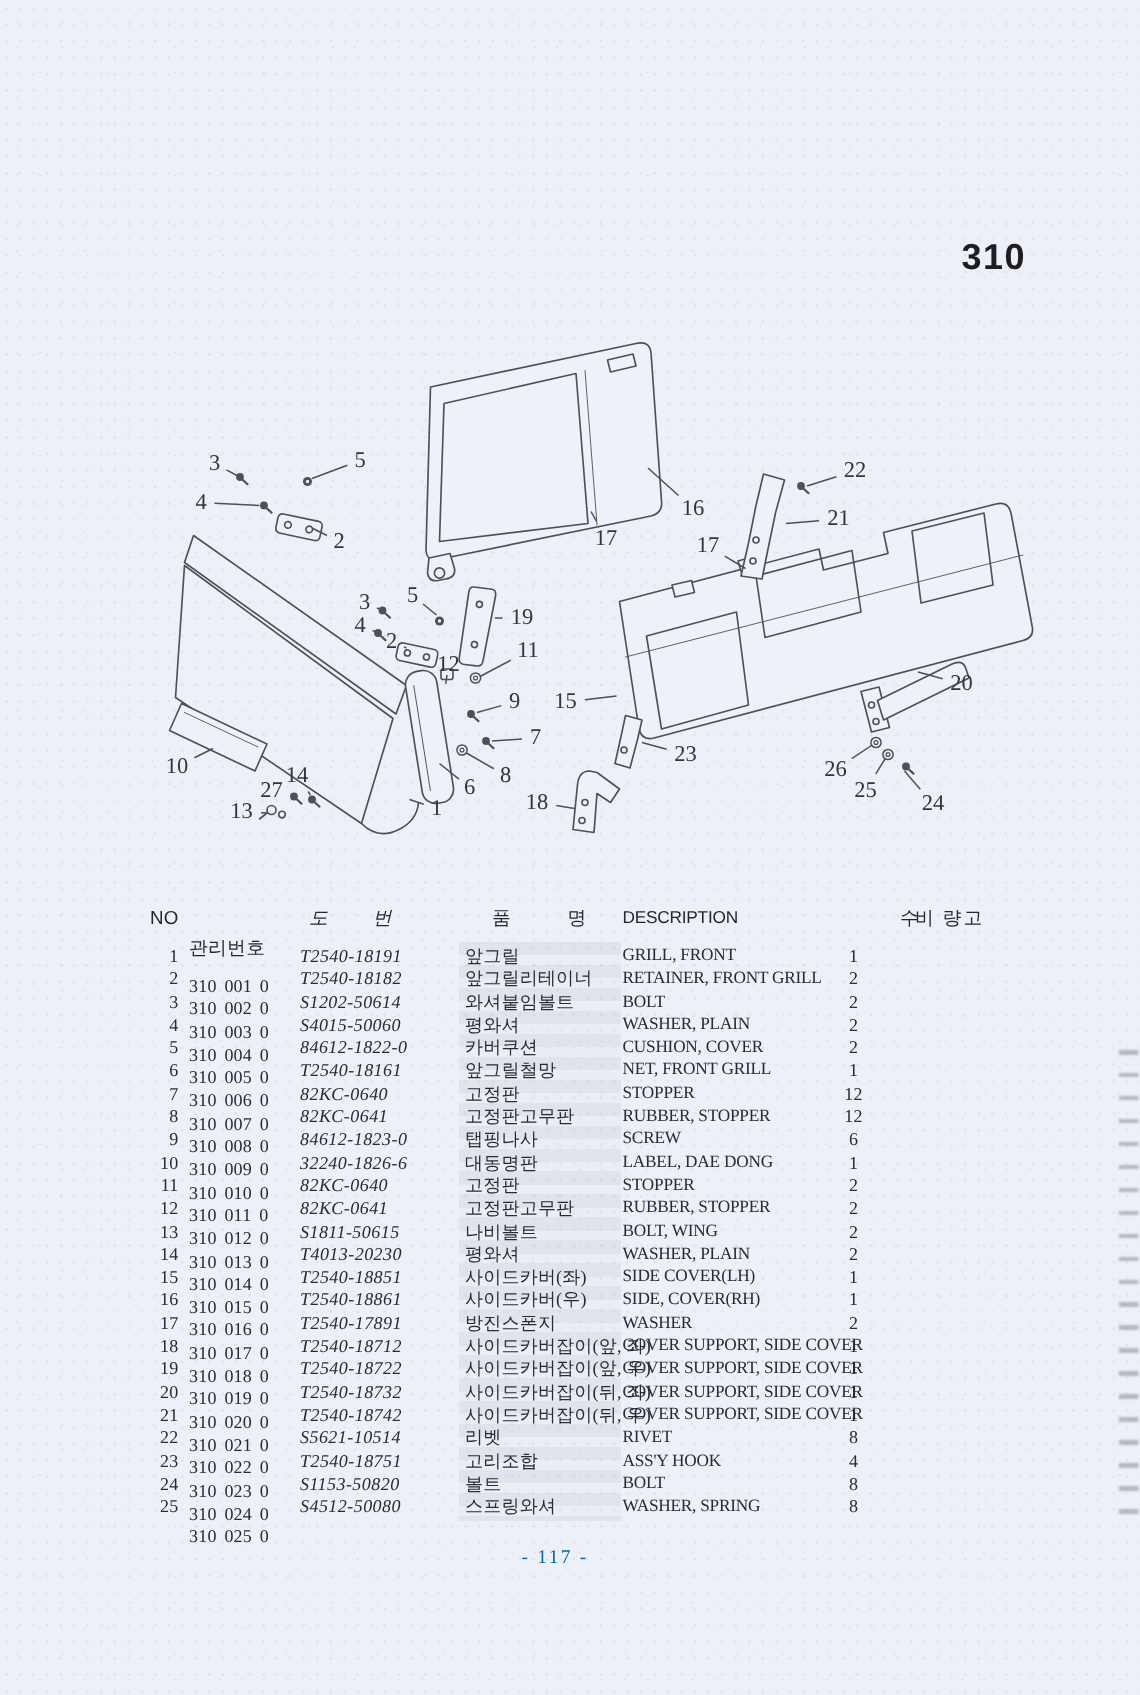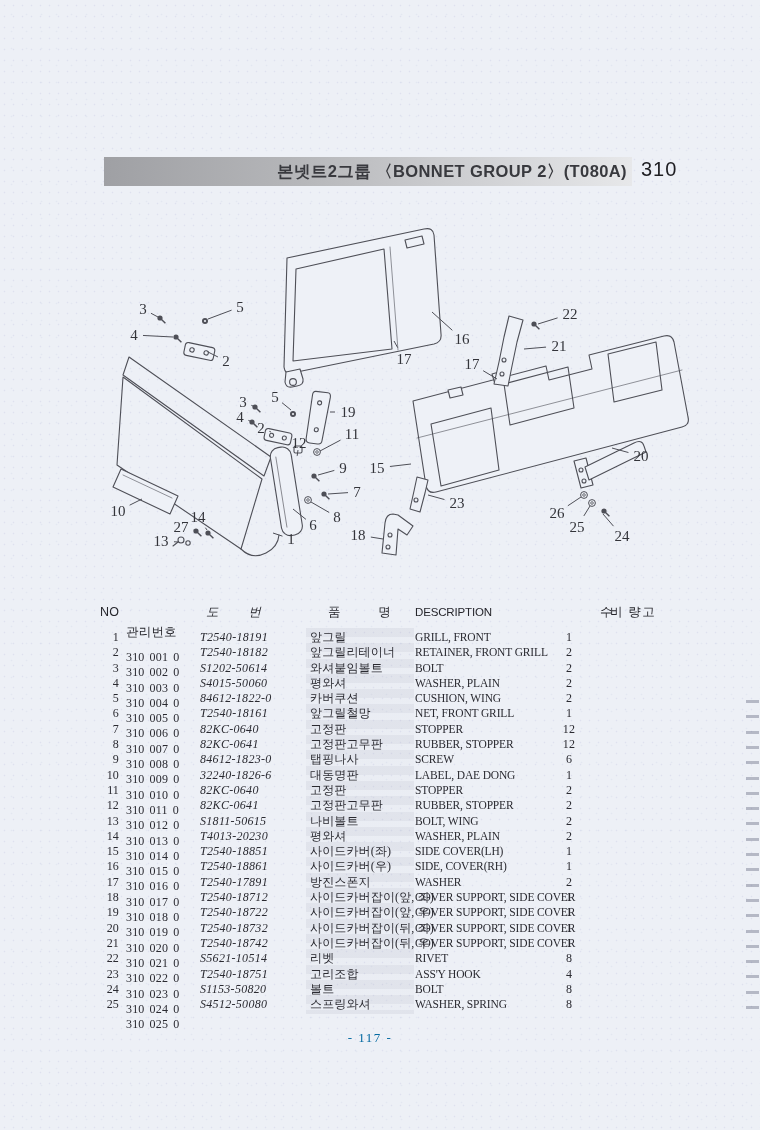--- a/index.html
+++ b/index.html
@@ -19,21 +19,21 @@
   
   .header-bar{
     position:absolute;left:104px;top:157px;width:528px;height:29px;
     background:linear-gradient(90deg,#9fa0a4 0%,#b4b5b8 35%,#cfd0d3 70%,#e7e8ea 100%);
     display:flex;align-items:center;justify-content:flex-end;
     font-family:"Liberation Sans",sans-serif;font-size:16.5px;font-weight:600;
     color:#38393e;letter-spacing:0.4px;padding-right:5px;box-sizing:border-box;
   }
   .page-code{
     position:absolute;left:641px;top:158px;
-    font-family:"Liberation Sans",sans-serif;font-size:20px;font-weight:400;color:#1e1e22;
+    font-family:"Liberation Sans",sans-serif;font-size:24px;font-weight:700;color:#1e1e22;
     letter-spacing:1px;
   }
   
   .diagram{position:absolute;left:95px;top:212px;width:605px;height:372px;}
   .diagram path,.diagram line,.diagram rect,.diagram circle{vector-effect:none;}
   .draw{stroke:#4e4f57;stroke-width:1.1;fill:none;stroke-linejoin:round;stroke-linecap:round;}
   .paper{fill:#eef1f7;}
   .thin{stroke-width:0.6;}
   #callouts text{font:15px "Liberation Serif",serif;fill:#33343a;text-anchor:middle;dominant-baseline:central;}
   #callouts line{stroke:#4e4f57;stroke-width:1;}
@@ -70,23 +70,20 @@
   .footer-page{
     position:absolute;left:90px;top:1030px;width:560px;text-align:center;
     font-size:13px;letter-spacing:1.5px;color:#0369a1;
   }
 </style>
 </head>
 <body>
 
 <div class="page">
 
-  <div class="header-bar">
-    <span>본넷트2그룹  〈BONNET GROUP 2〉(T080A)</span>
-  </div>
   <div class="page-code">310</div>
 
   <svg class="diagram" viewBox="95 212 605 372" xmlns="http://www.w3.org/2000/svg">
     <defs>
       <pattern id="mesh" width="9" height="6.4" patternUnits="userSpaceOnUse">
         <path d="M0,3.2 L4.5,0 L9,3.2 L4.5,6.4 Z" fill="none" stroke="#5a5b63" stroke-width="0.7"></path>
       </pattern>
       <pattern id="slats" width="10" height="5.1" patternUnits="userSpaceOnUse" patternTransform="rotate(35.5)">
         <line x1="0" y1="1" x2="10" y2="1" stroke="#5a5b63" stroke-width="1"></line>
       </pattern>
@@ -316,21 +313,21 @@
           <span class="c c-name_ko">평와셔</span>
           <span class="c c-desc">WASHER, PLAIN</span>
           <span class="c c-qty">2</span>
           <span class="c c-remark"></span>
         </div>
         <div class="t-row">
           <span class="c c-no">5</span>
           <span class="c c-mgmt">310 005 0</span>
           <span class="c c-part">84612-1822-0</span>
           <span class="c c-name_ko">카버쿠션</span>
-          <span class="c c-desc">CUSHION, WING</span>
+          <span class="c c-desc">CUSHION, COVER</span>
           <span class="c c-qty">2</span>
           <span class="c c-remark"></span>
         </div>
         <div class="t-row">
           <span class="c c-no">6</span>
           <span class="c c-mgmt">310 006 0</span>
           <span class="c c-part">T2540-18161</span>
           <span class="c c-name_ko">앞그릴철망</span>
           <span class="c c-desc">NET, FRONT GRILL</span>
           <span class="c c-qty">1</span>

